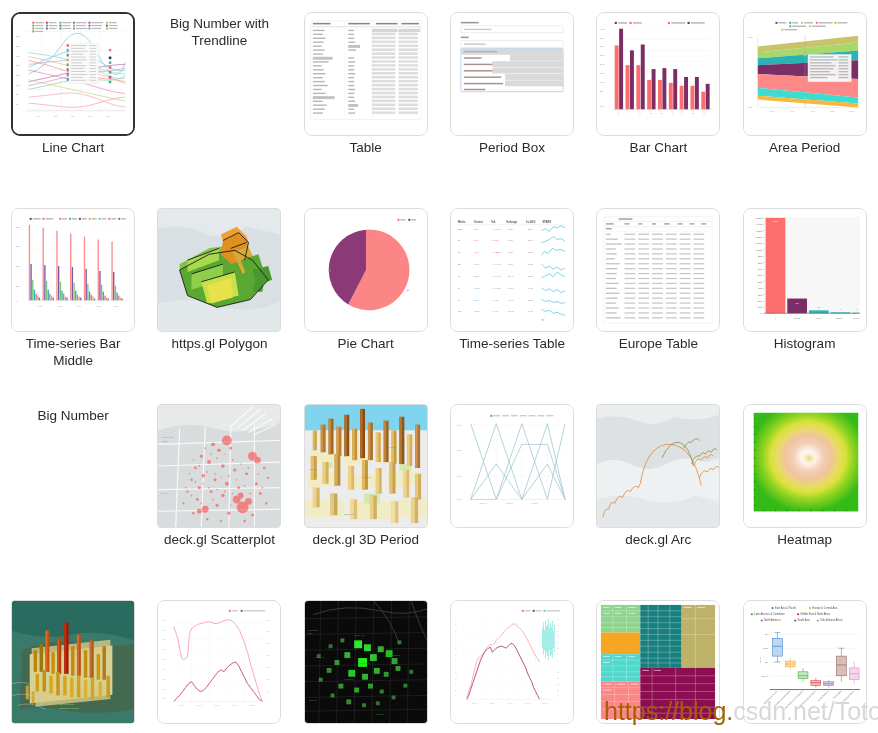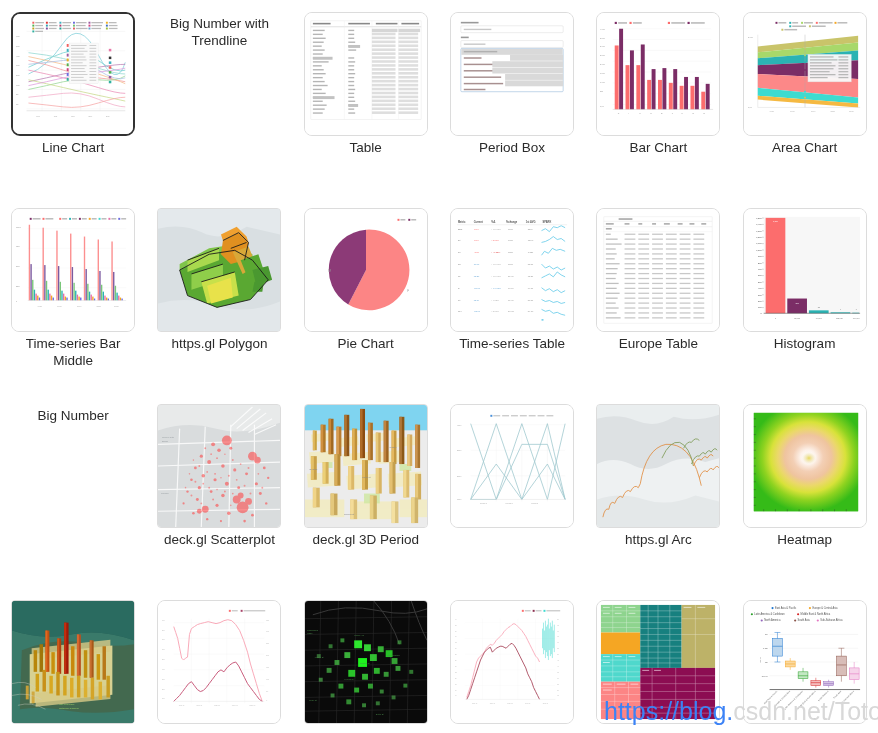--- a/index.html
+++ b/index.html
@@ -49,21 +49,21 @@
   }
   .thumb svg{display:block;width:100%;height:100%;}
   .watermark{
     position:absolute;
     left:604px; top:697px;
     font-size:25px;
     font-family:"Liberation Sans", sans-serif;
     white-space:nowrap;
     pointer-events:none;
   }
-  .wm-a{color:#3b82f6;font-weight:400;}
+  .wm-a{color:#a16207;font-weight:400;}
   .wm-b{color:#d8d8d8;font-weight:400;}
 </style>
 </head>
 <body>
 
 <div class="grid">
 
   <div class="cell">
     <div class="thumb selected">
       <svg viewBox="0 0 124 124">
@@ -503,21 +503,21 @@
         <line x1="14" y1="96" x2="118" y2="96" stroke="#ddd" stroke-width="0.5"></line>
         <g font-size="2" fill="#aaa" font-family="Liberation Sans">
           <text x="26" y="101">1970</text>
             <text x="47" y="101">1980</text>
             <text x="68" y="101">1990</text>
           <text x="88" y="101">2000</text>
             <text x="107" y="101">2010</text>
         </g>
       </svg>
     </div>
-    <div class="label">Area Chart</div>
+    <div class="label">Area Period</div>
   </div>
 
   <div class="cell">
     <div class="thumb">
       <svg viewBox="0 0 124 124">
         <rect width="124" height="124" fill="#fff"></rect>
         <g stroke="#f2f2f2" stroke-width="0.4">
           <line x1="16" y1="20" x2="116" y2="20"></line>
             <line x1="16" y1="40" x2="116" y2="40"></line>
           <line x1="16" y1="60" x2="116" y2="60"></line>
@@ -1223,21 +1223,21 @@
           <path d="M6 114 Q8 104 12 106 Q14 96 18 100 Q22 90 26 94 Q30 84 34 88 Q38 80 42 84 L44 80" stroke="#e08838"></path>
           <path d="M44 80 Q50 44 70 40 Q94 38 104 74 L106 82" stroke="#e08838"></path>
           <path d="M66 54 Q74 36 84 38 Q94 42 98 62" stroke="#7a9850"></path>
           <path d="M96 60 Q100 50 104 52 Q108 46 110 50 Q114 44 116 48 Q120 42 122 46" stroke="#7a9850"></path>
           <path d="M98 62 Q102 52 106 56 Q110 50 112 54 Q116 48 118 52" stroke="#e08838"></path>
           <path d="M104 74 Q108 64 112 68 Q116 62 118 66 Q122 60 124 64" stroke="#e08838"></path>
           <path d="M88 44 Q92 36 96 38 Q100 32 104 36" stroke="#7a9850"></path>
         </g>
       </svg>
     </div>
-    <div class="label">https.gl Arc</div>
+    <div class="label">deck.gl Arc</div>
   </div>
 
   <div class="cell">
     <div class="thumb">
       <svg viewBox="0 0 124 124">
         <rect width="124" height="124" fill="#fff"></rect>
         <defs>
           <radialGradient id="hmG" cx="52%" cy="45%" r="56%">
             <stop offset="0%" stop-color="#ffffff"></stop>
             <stop offset="13%" stop-color="#fdf2ea"></stop>

